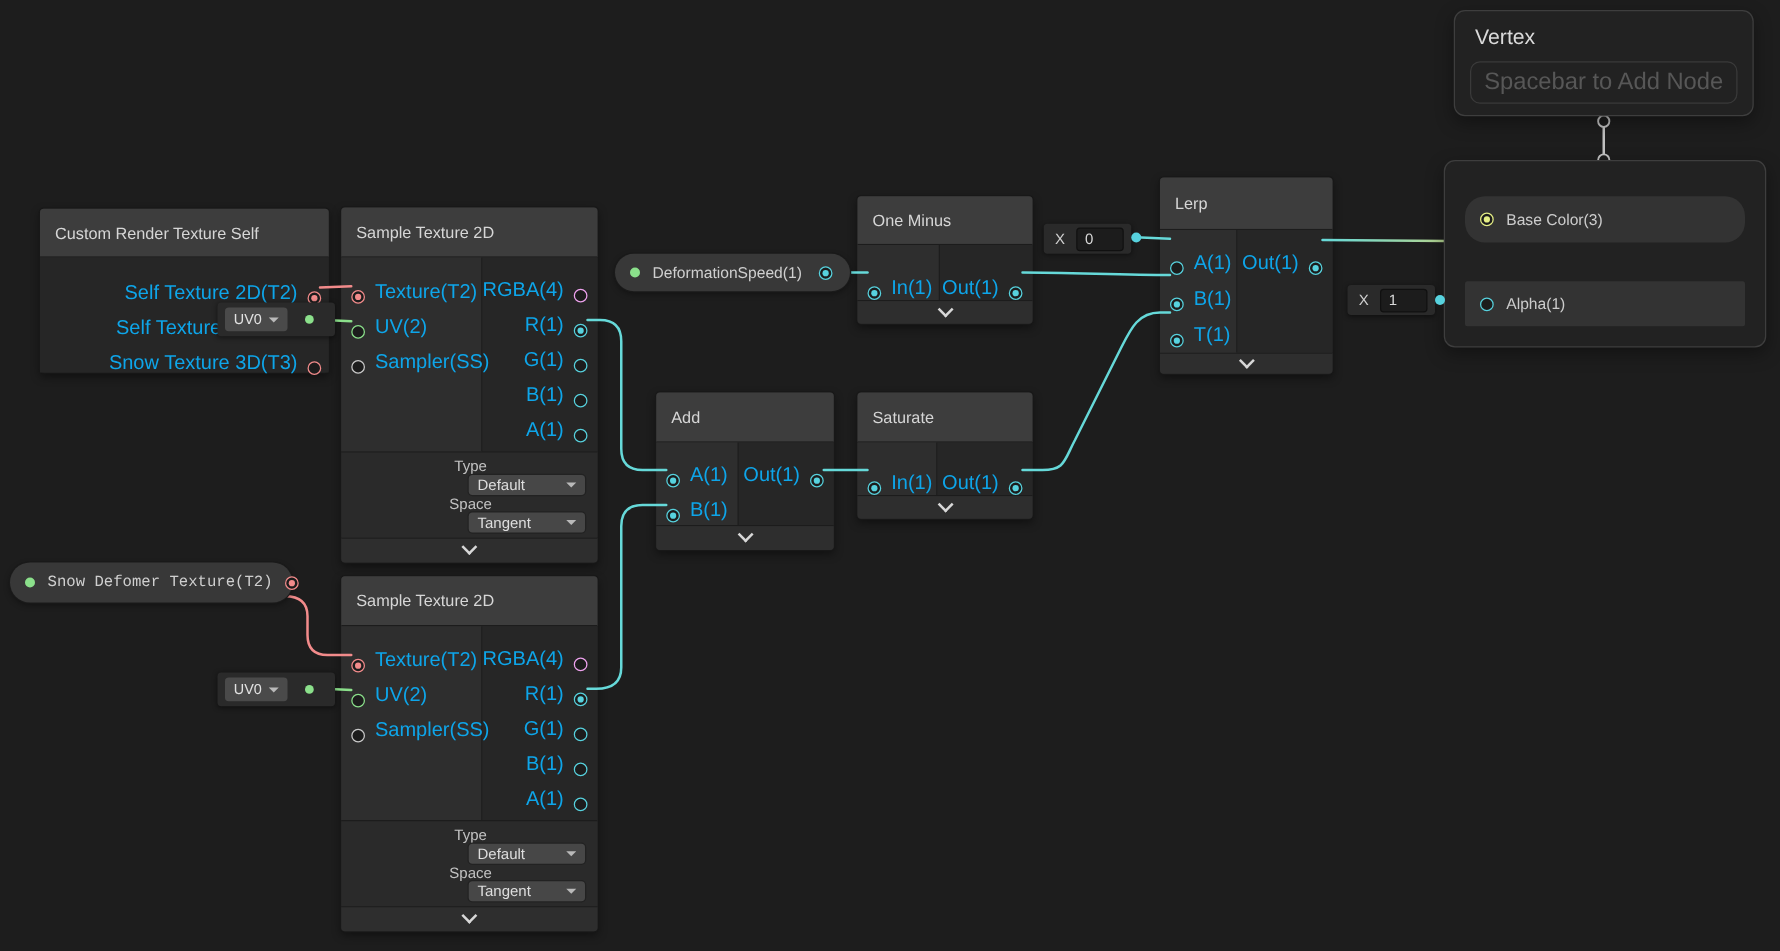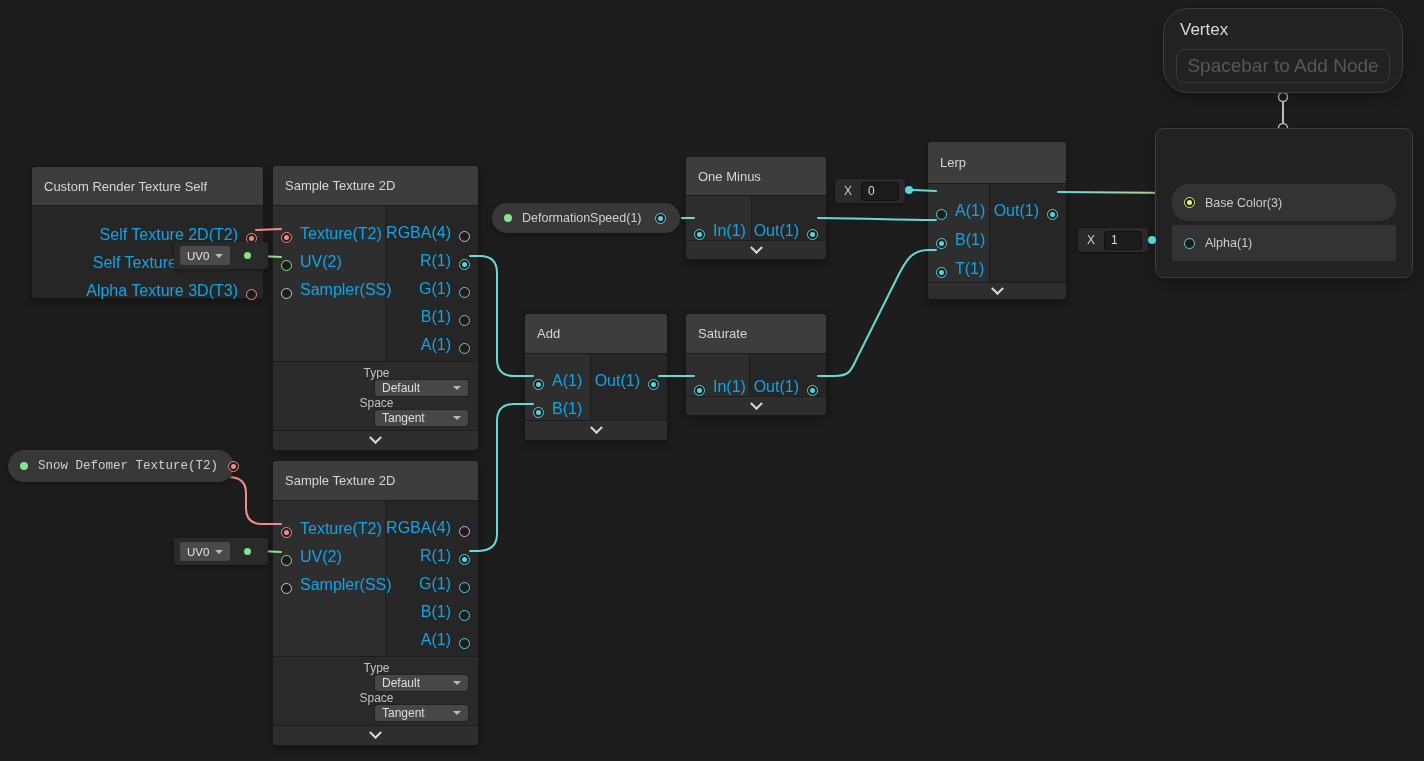--- a/index.html
+++ b/index.html
@@ -81,21 +81,21 @@
     </div>
     <div class="ports" style="height:92px;padding-top:10px;">
       <div class="prow crts-row">
         <span class="lbl">Self Texture 2D(T2)</span>
         <span class="port dotted c-red"></span>
       </div>
       <div class="prow crts-row" style="padding-right:86px;">
         <span class="lbl">Self Texture</span>
       </div>
       <div class="prow crts-row">
-        <span class="lbl">Alpha Texture 3D(T3)</span>
+        <span class="lbl">Snow Texture 3D(T3)</span>
         <span class="port c-red"></span>
       </div>
     </div>
   </div>
 
   <div class="node" style="left:273px;top:166px;width:205px;height:284px;">
     <div class="ntitle" style="height:40px;">
       <span class="lbl">Sample Texture 2D</span>
     </div>
     <div class="ports" style="height:155px;">
@@ -384,27 +384,27 @@
     <input class="xfield" value="0" style="">
   </div>
   <span class="cdot-s" style="left:905px;top:186px;"></span>
 
   <div class="mini-panel" style="left:1078px;top:228px;width:70px;height:24px;">
     <span class="xlabel">X</span>
     <input class="xfield" value="1" style="">
   </div>
   <span class="cdot-s" style="left:1148px;top:236px;"></span>
 
-  <div class="context" style="left:1163px;top:8px;width:240px;height:85px;border-radius:25px;">
+  <div class="context" style="left:1163px;top:8px;width:240px;height:85px;">
     <div class="ctx-title">Vertex</div>
     <div class="placeholder">Spacebar to Add Node</div>
   </div>
 
   <div class="context" style="left:1155px;top:128px;width:258px;height:150px;">
-    <div class="ctx-row" style="top:55px;height:37px;border-radius:16px;">
+    <div class="ctx-row" style="top:28px;height:37px;border-radius:16px;">
       <span class="port dotted c-yellow"></span>
       <span class="lbl">Base Color(3)</span>
     </div>
     <div class="ctx-row" style="top:96px;height:36px;">
       <span class="port c-cyan"></span>
       <span class="lbl">Alpha(1)</span>
     </div>
   </div>
 
 </div>

